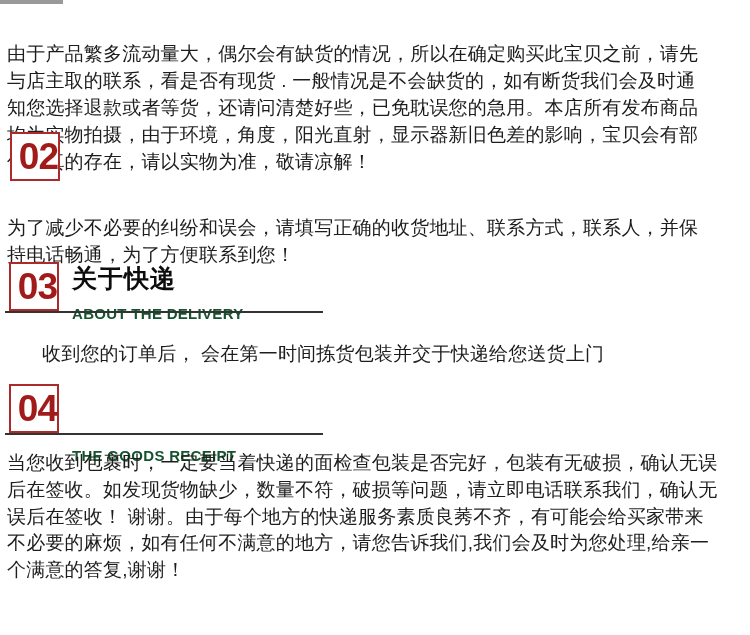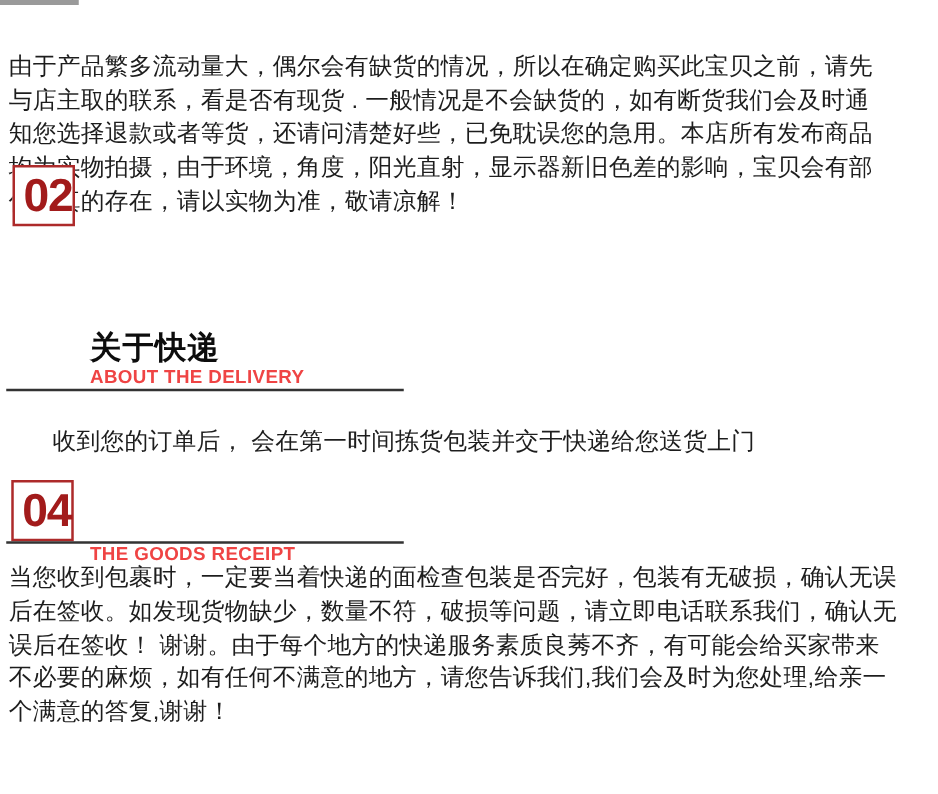--- a/index.html
+++ b/index.html
@@ -57,24 +57,25 @@
     white-space: nowrap;
   }
   .sec-title-03 { top: 264px; }
   .sec-title-04 { top: 386px; }
 
   .sec-sub {
     position: absolute;
     left: 72px;
     font-size: 15px;
     font-weight: bold;
-    color: #ef4444;
+    color: #14532d;
     letter-spacing: 0.3px;
     line-height: 17px;
     white-space: nowrap;
+    margin-top: 12px;
   }
   .sec-sub-03 { top: 293px; }
   .sec-sub-04 { top: 435px; text-align: center; }
 
   .underline {
     position: absolute;
     left: 5px;
     width: 318px; height: 2px;
     background: #333333;
   }
@@ -85,21 +86,23 @@
 <body>
 
 <div class="page">
 
   <div class="remnant"></div>
 
   <p class="para para-intro">由于产品繁多流动量大，偶尔会有缺货的情况，所以在确定购买此宝贝之前，请先与店主取的联系，看是否有现货 . 一般情况是不会缺货的，如有断货我们会及时通知您选择退款或者等货，还请问清楚好些，已免耽误您的急用。本店所有发布商品均为实物拍摄，由于环境，角度，阳光直射，显示器新旧色差的影响，宝贝会有部份失真的存在，请以实物为准，敬请凉解！</p>
 
   <div class="numbox numbox-02">02</div>
 
+  <p class="para para-02">为了减少不必要的纠纷和误会，请填写正确的收货地址、联系方式，联系人，并保持电话畅通，为了方便联系到您！</p>
 
+  <div class="numbox numbox-03">03</div>
   <div class="sec-title sec-title-03">关于快递</div>
   <div class="sec-sub sec-sub-03">ABOUT THE DELIVERY</div>
   <div class="underline underline-03"></div>
 
   <p class="para para-03">收到您的订单后， 会在第一时间拣货包装并交于快递给您送货上门</p>
 
   <div class="numbox numbox-04">04</div>
   <div class="sec-sub sec-sub-04">THE GOODS RECEIPT</div>
   <div class="underline underline-04"></div>
 

